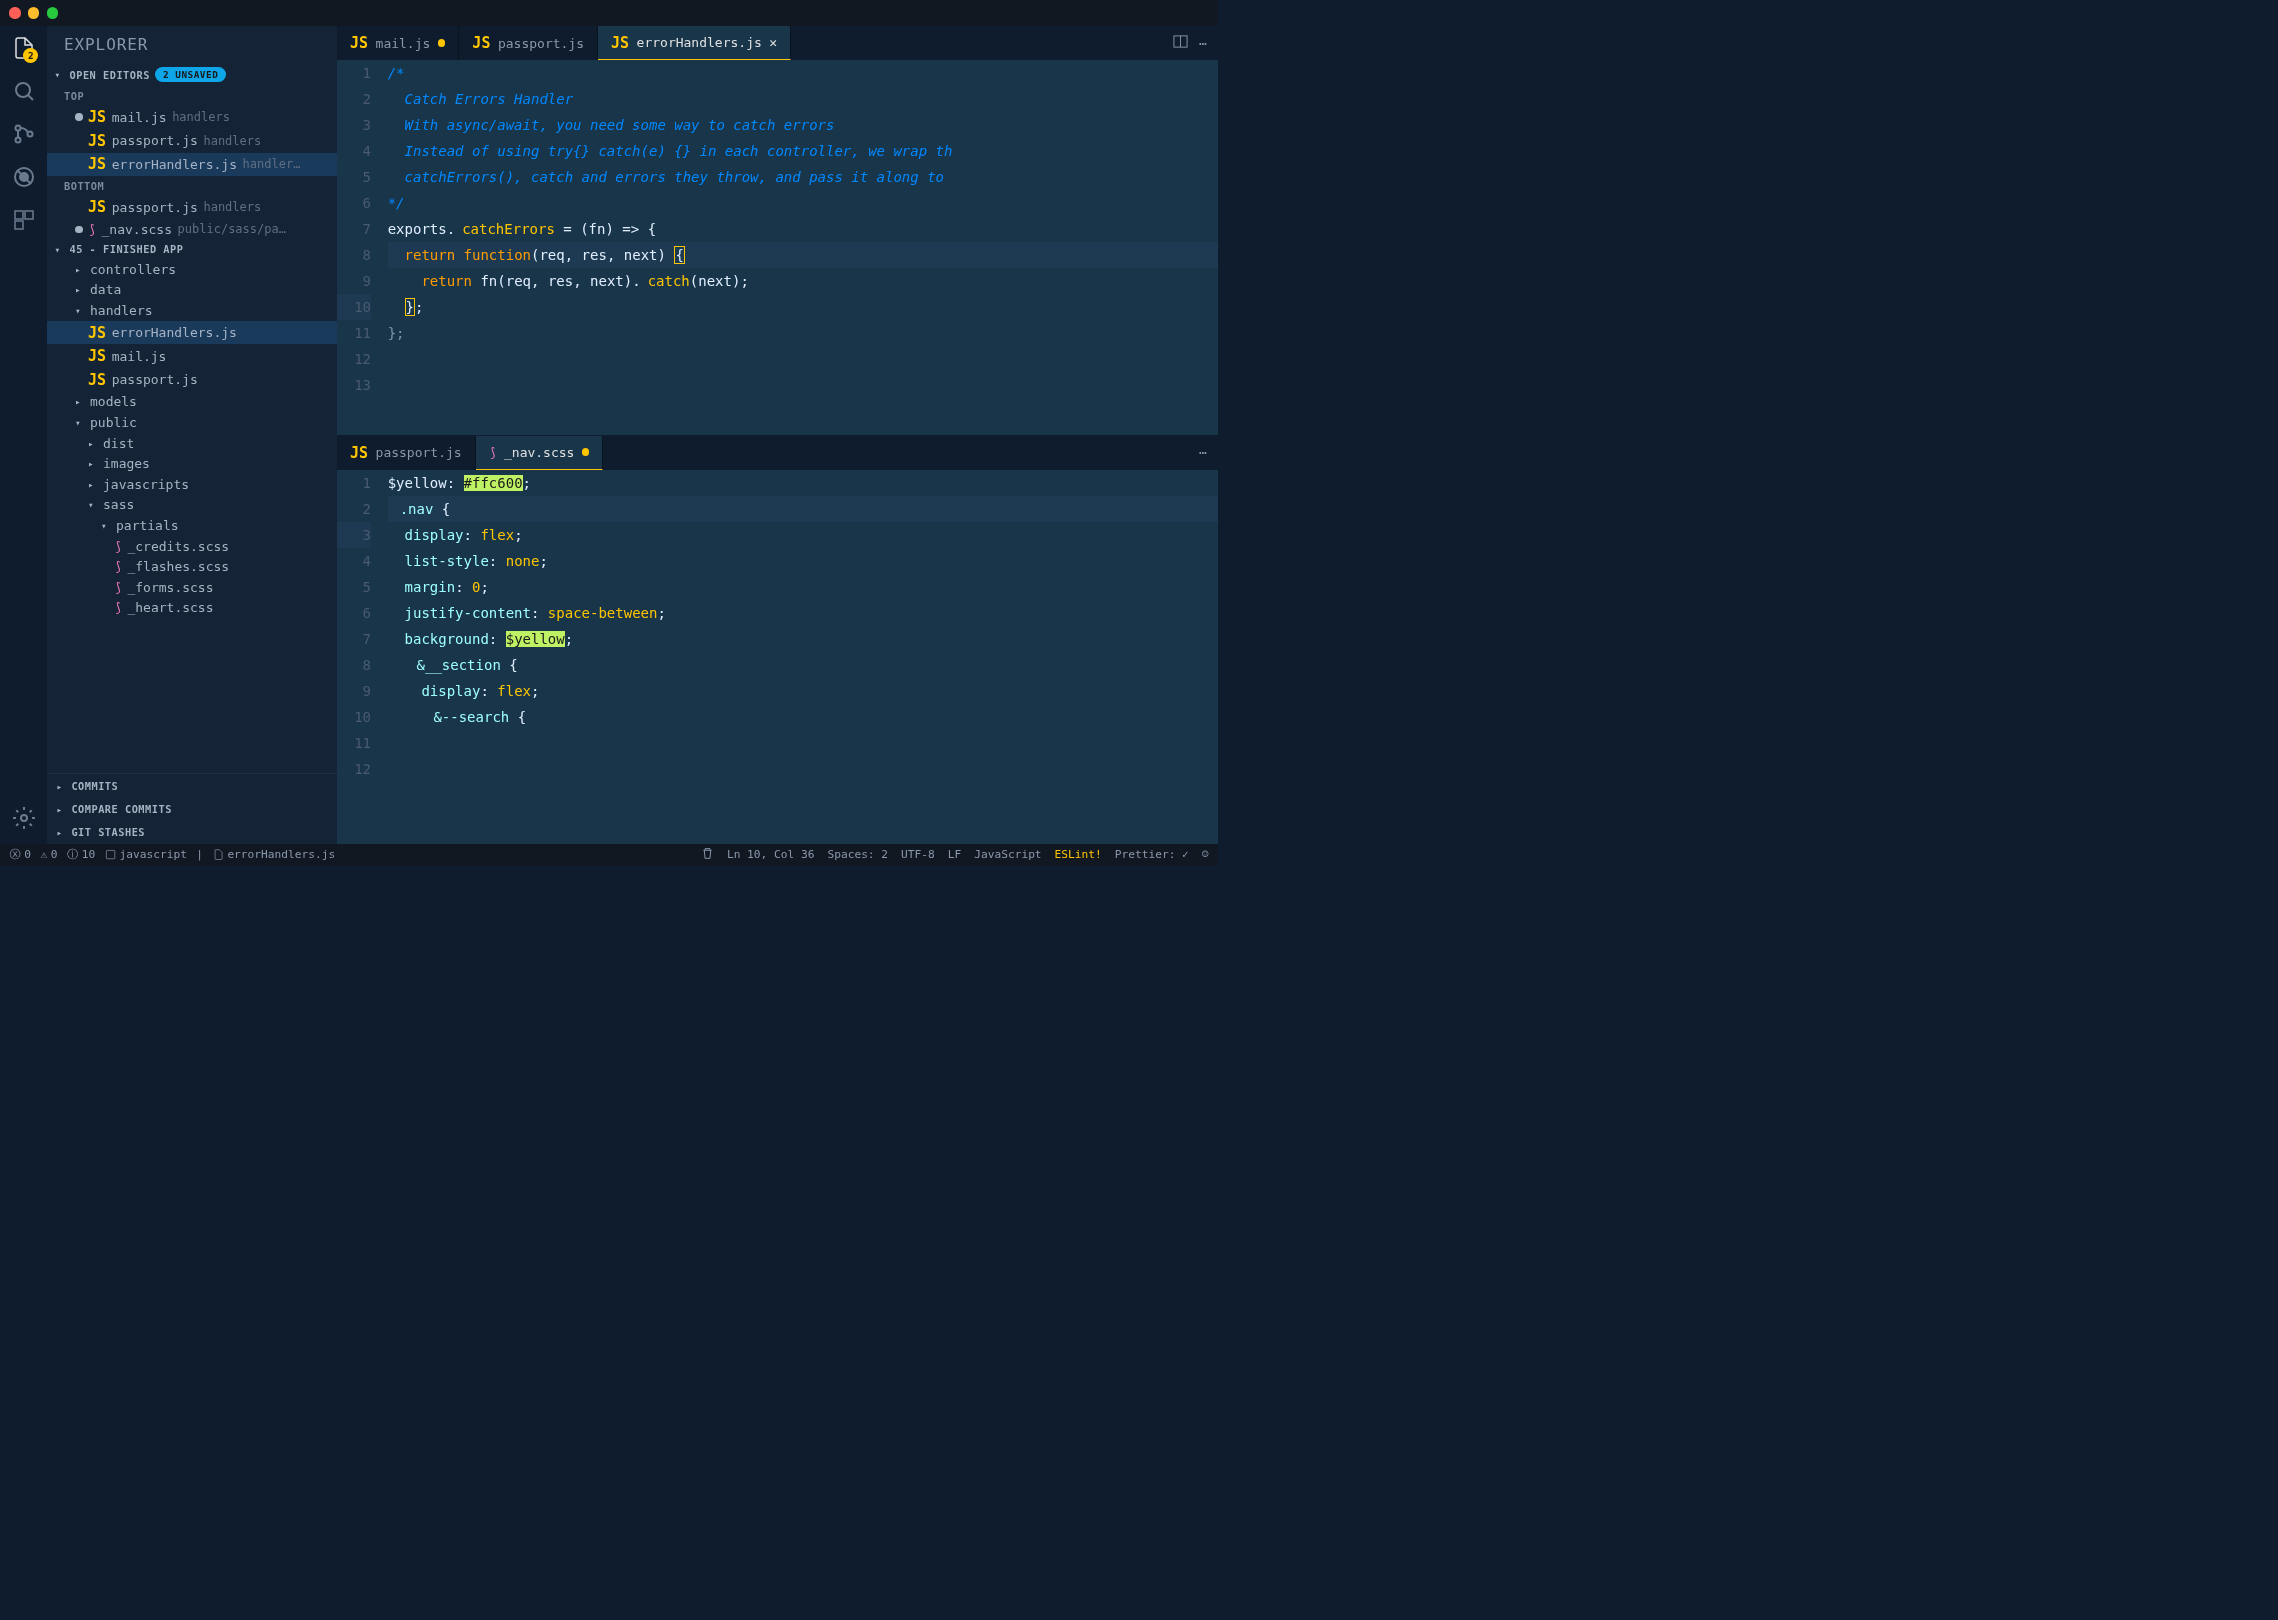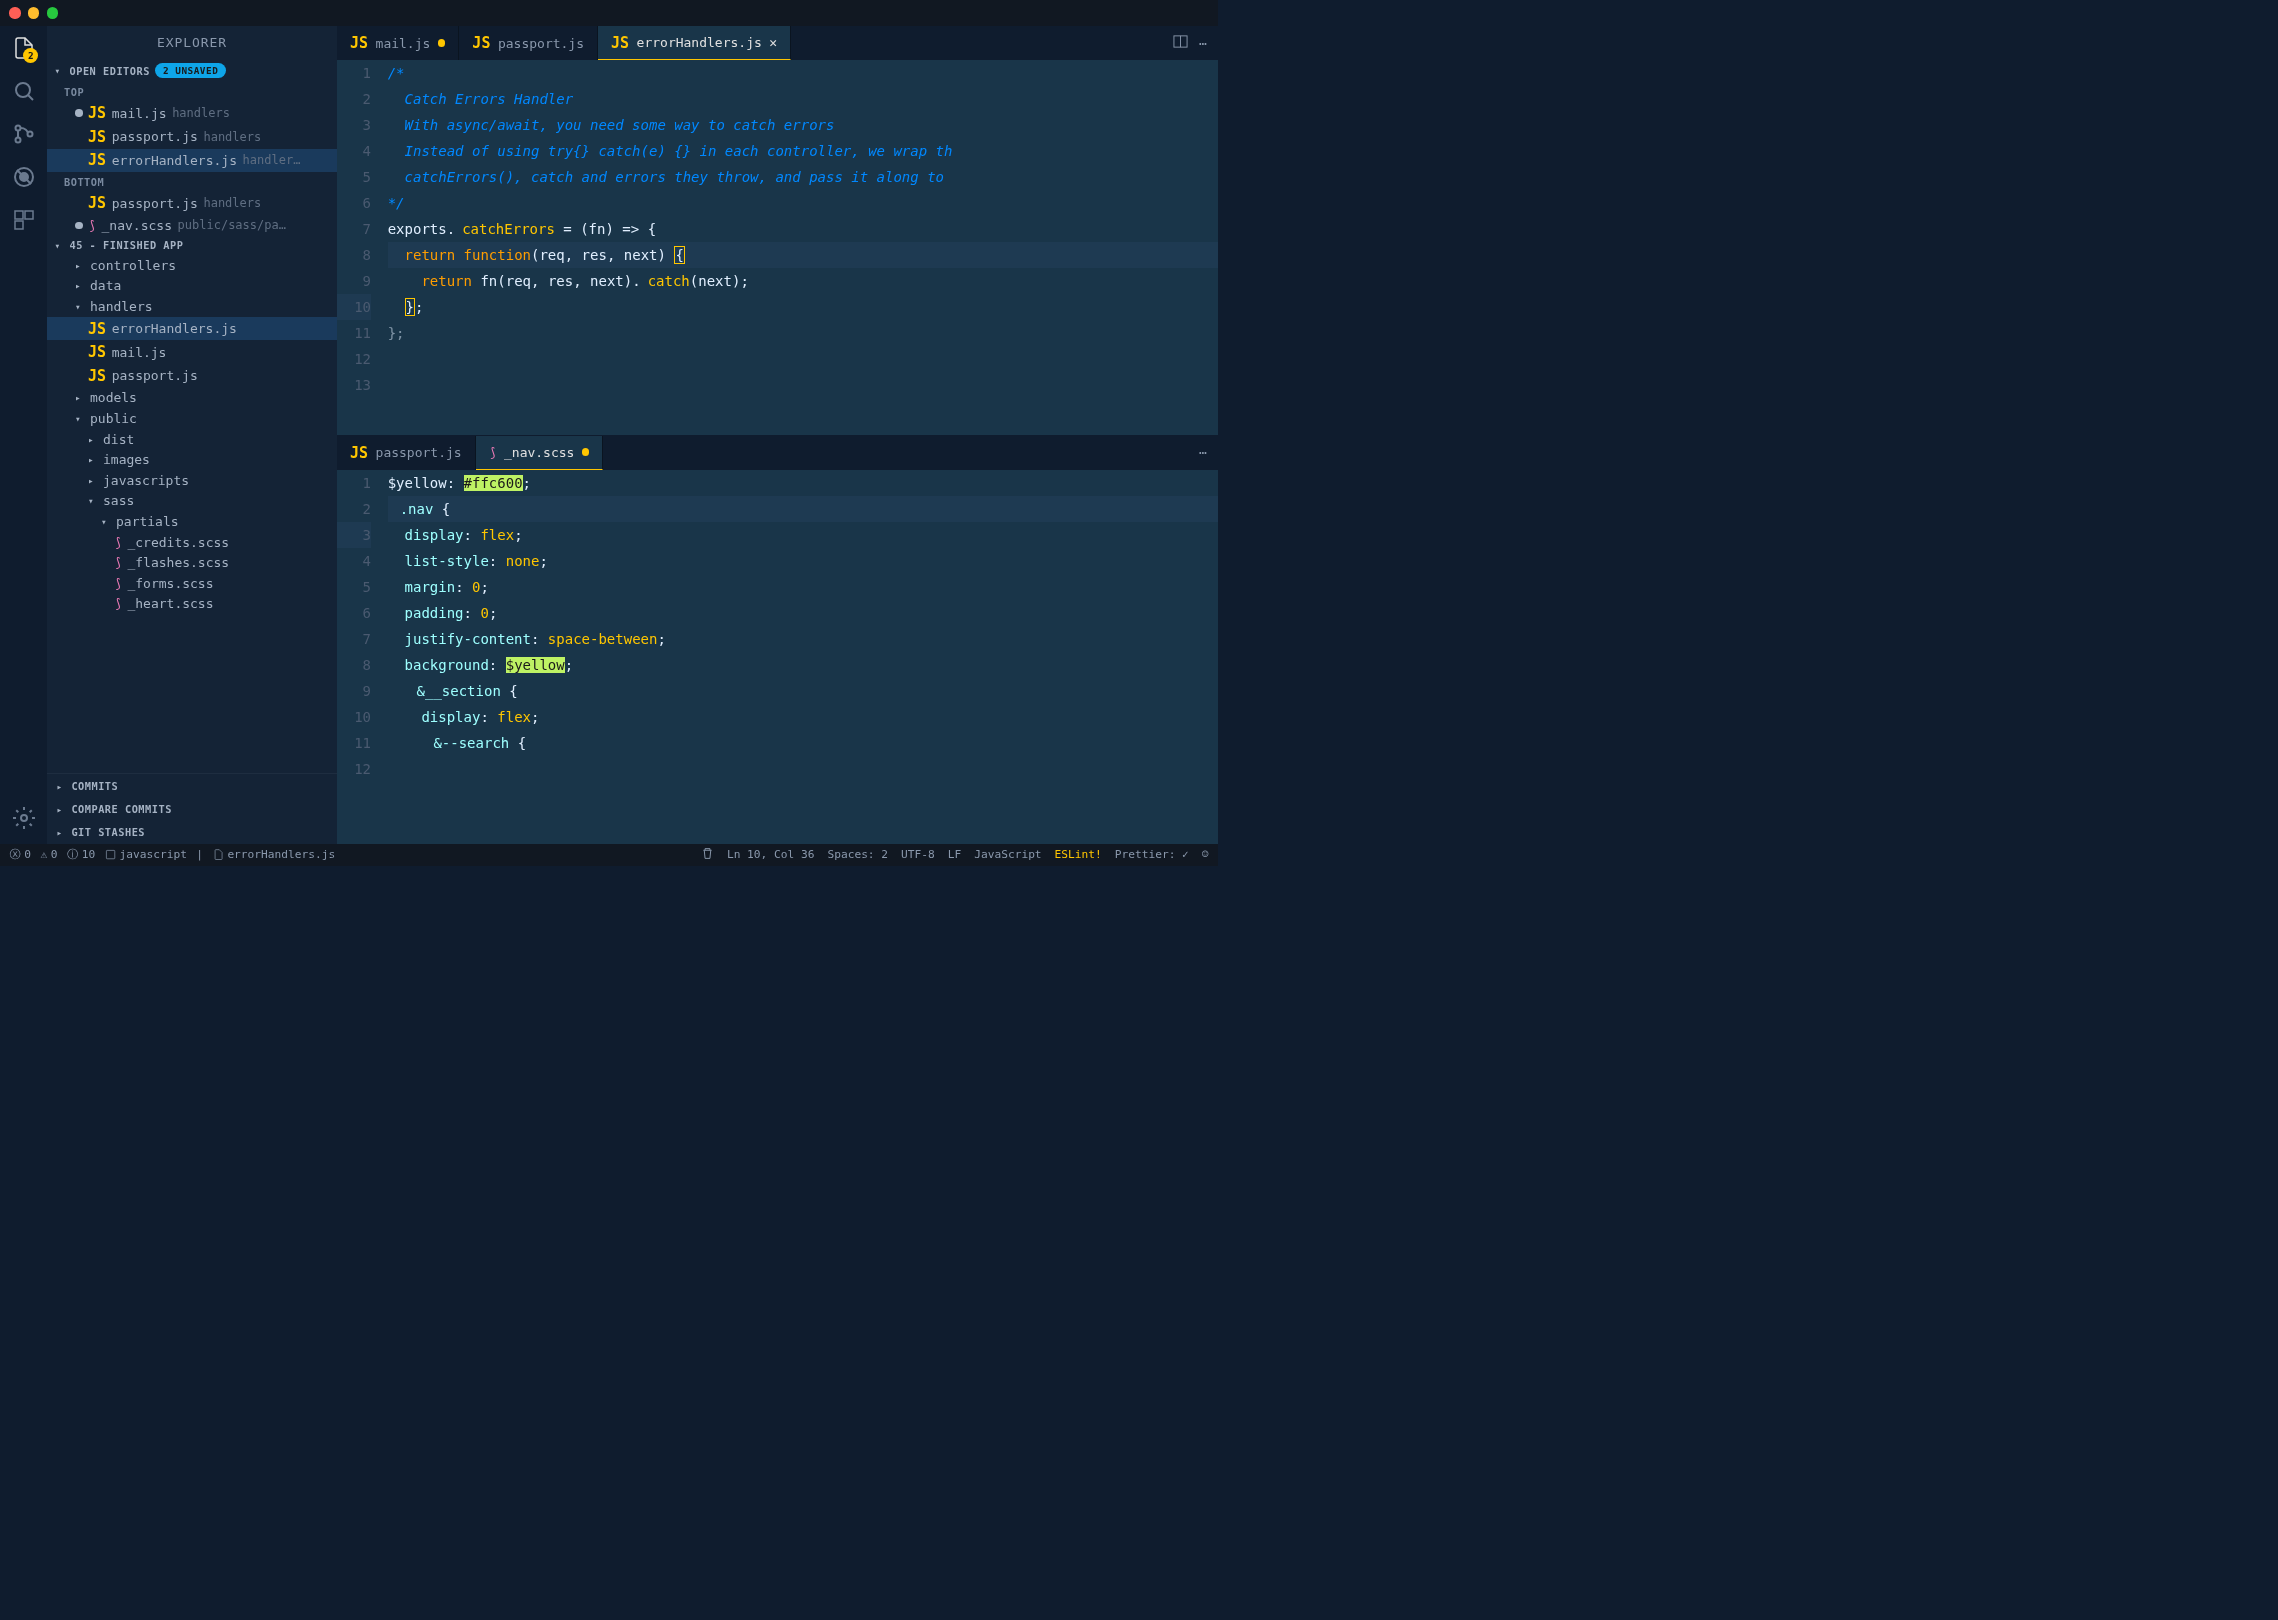--- a/index.html
+++ b/index.html
@@ -66,24 +66,23 @@
 }
 .sidebar {
   width: 290px;
   background: #142336;
   display: flex;
   flex-direction: column;
   overflow: hidden;
 }
 .sidebar-header {
   padding: 9.4px 17px;
-  font-size: 13px;
+  font-size: 16px;
   color: #8a98ac;
   letter-spacing: 0.9px;
-  text-align: center;
 }
 .section-header {
   display: flex;
   align-items: center;
   padding: 3.7px 7.5px;
   font-size: 10.3px;
   font-weight: bold;
   color: #a6b3c4;
   letter-spacing: 0.5px;
   gap: 5.6px;
@@ -489,21 +488,20 @@
             <div class="line ">11</div>
             <div class="line ">12</div>
           </div>
         <div class="code-content" id="bottom-code">
             <div class="line "><span class="tok-var">$yellow</span><span class="tok-punc">:</span> <span class="tok-yellow-bg">#ffc600</span><span class="tok-punc">;</span></div>
             <div class="line "></div>
             <div class="line current"><span class="tok-sel">.nav</span> <span class="tok-punc">{</span></div>
             <div class="line ">  <span class="tok-prop">display</span><span class="tok-punc">:</span> <span class="tok-val">flex</span><span class="tok-punc">;</span></div>
             <div class="line ">  <span class="tok-prop">list-style</span><span class="tok-punc">:</span> <span class="tok-val">none</span><span class="tok-punc">;</span></div>
             <div class="line ">  <span class="tok-prop">margin</span><span class="tok-punc">:</span> <span class="tok-val">0</span><span class="tok-punc">;</span></div>
-            <div class="line ">  <span class="tok-prop">padding</span><span class="tok-punc">:</span> <span class="tok-val">0</span><span class="tok-punc">;</span></div>
             <div class="line ">  <span class="tok-prop">justify-content</span><span class="tok-punc">:</span> <span class="tok-val">space-between</span><span class="tok-punc">;</span></div>
             <div class="line ">  <span class="tok-prop">background</span><span class="tok-punc">:</span> <span class="tok-yellow-bg">$yellow</span><span class="tok-punc">;</span></div>
             <div class="line ">  <span class="tok-sel">&amp;__section</span> <span class="tok-punc">{</span></div>
             <div class="line ">    <span class="tok-prop">display</span><span class="tok-punc">:</span> <span class="tok-val">flex</span><span class="tok-punc">;</span></div>
             <div class="line ">    <span class="tok-sel">&amp;--search</span> <span class="tok-punc">{</span></div>
           </div>
       </div>
     </div>
   </div>
 </div>

